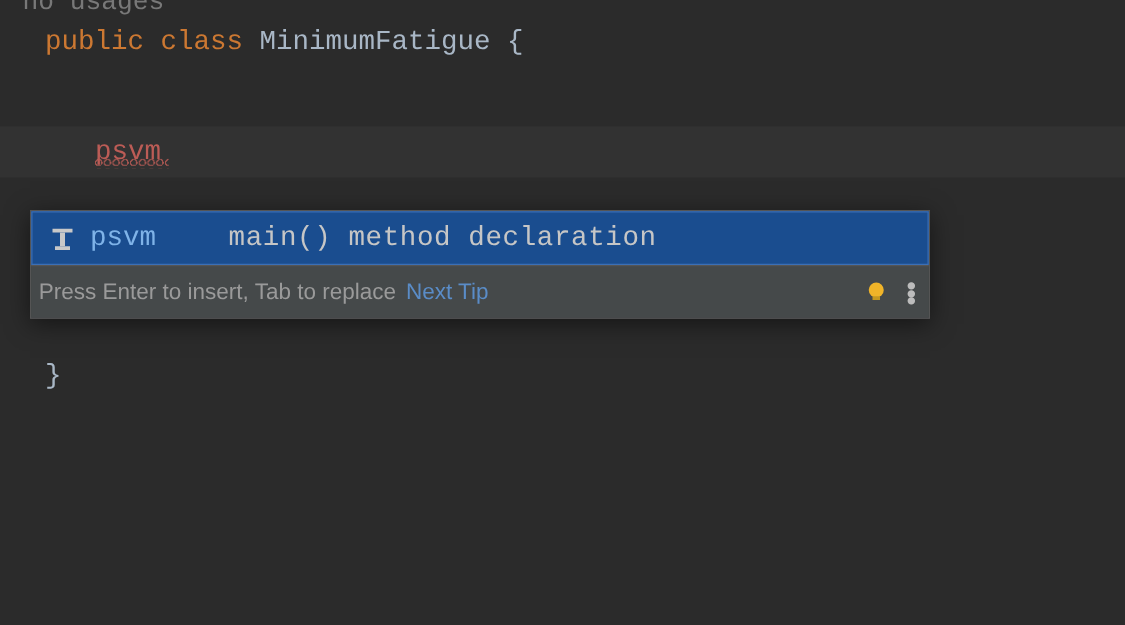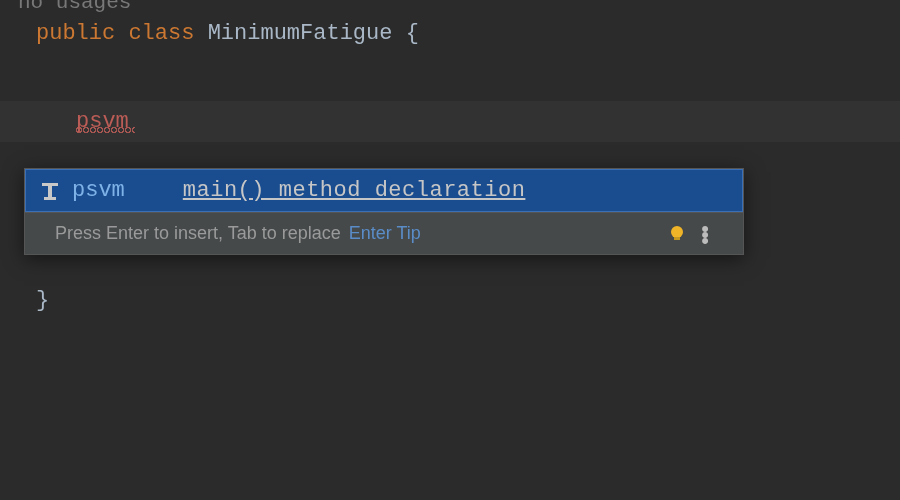--- a/index.html
+++ b/index.html
@@ -84,26 +84,25 @@
       color: #7fb3e8;
       font-family: 'Menlo','Consolas','Courier New',monospace;
       font-size: 22px;
       margin-right: 48px;
     }
     .sugg-desc {
       color: #c6c6c6;
       font-family: 'Menlo','Consolas','Courier New',monospace;
       font-size: 22px;
       letter-spacing: 0.5px;
-      text-decoration: underline;
     }
     .hintbar {
       display: flex;
       align-items: center;
-      padding: 10px 30px;
+      padding: 10px 6px;
       background: #45494a;
       font-family: -apple-system, 'Segoe UI', Arial, sans-serif;
       font-size: 18px;
       color: #9a9a9a;
       border-top: 1px solid #555;
       gap: 8px;
     }
     .next-tip {
       color: #5a8cc7;
       cursor: pointer;
@@ -147,21 +146,21 @@
           <rect x="3" y="3" width="16" height="3" fill="#c8c8c8"></rect>
           <rect x="9" y="6" width="4" height="11" fill="#c8c8c8"></rect>
           <rect x="5" y="17" width="12" height="3" fill="#c8c8c8"></rect>
         </svg>
       </span>
       <span class="sugg-key">psvm</span>
       <span class="sugg-desc">main() method declaration</span>
     </div>
     <div class="hintbar">
       <span>Press Enter to insert, Tab to replace</span>
-      <span class="next-tip">Enter Tip</span>
+      <span class="next-tip">Next Tip</span>
       <span class="spacer"></span>
       <span class="bulb-icon">
         <svg width="20" height="20" viewBox="0 0 20 20">
           <circle cx="10" cy="8" r="6" fill="#f0b429"></circle>
           <rect x="7" y="13" width="6" height="3" fill="#c49820"></rect>
         </svg>
       </span>
       <span class="more-icon">
         <span>•</span>
           <span>•</span>

